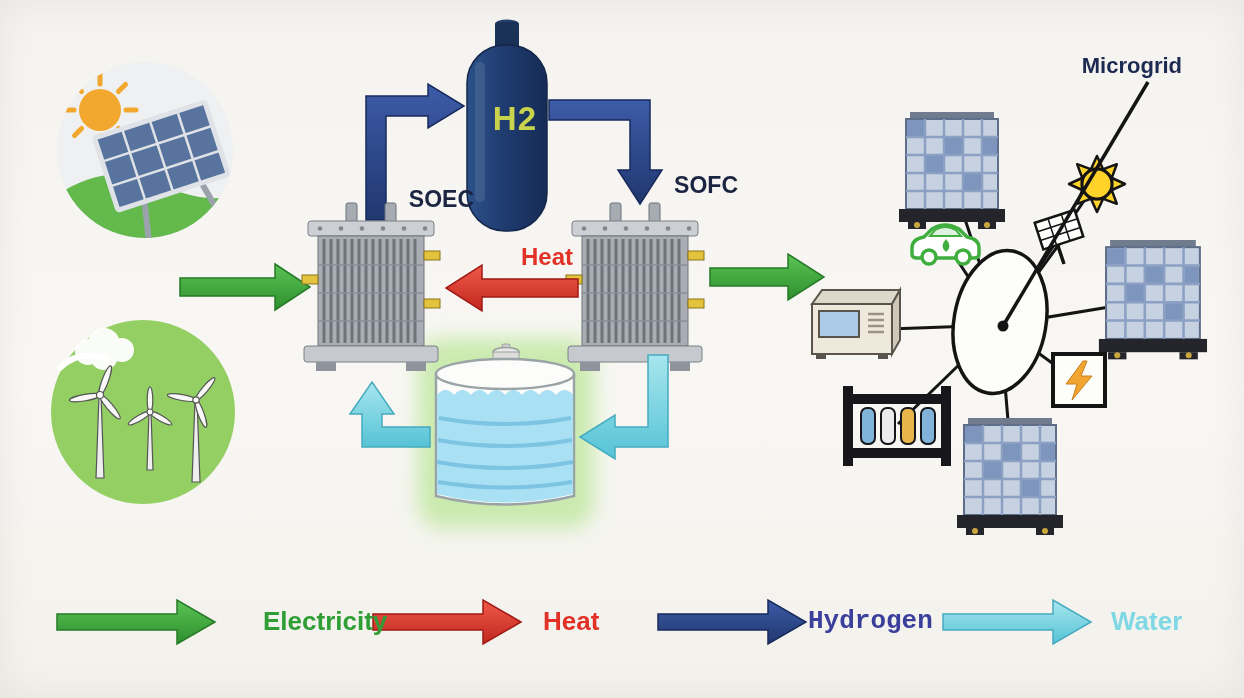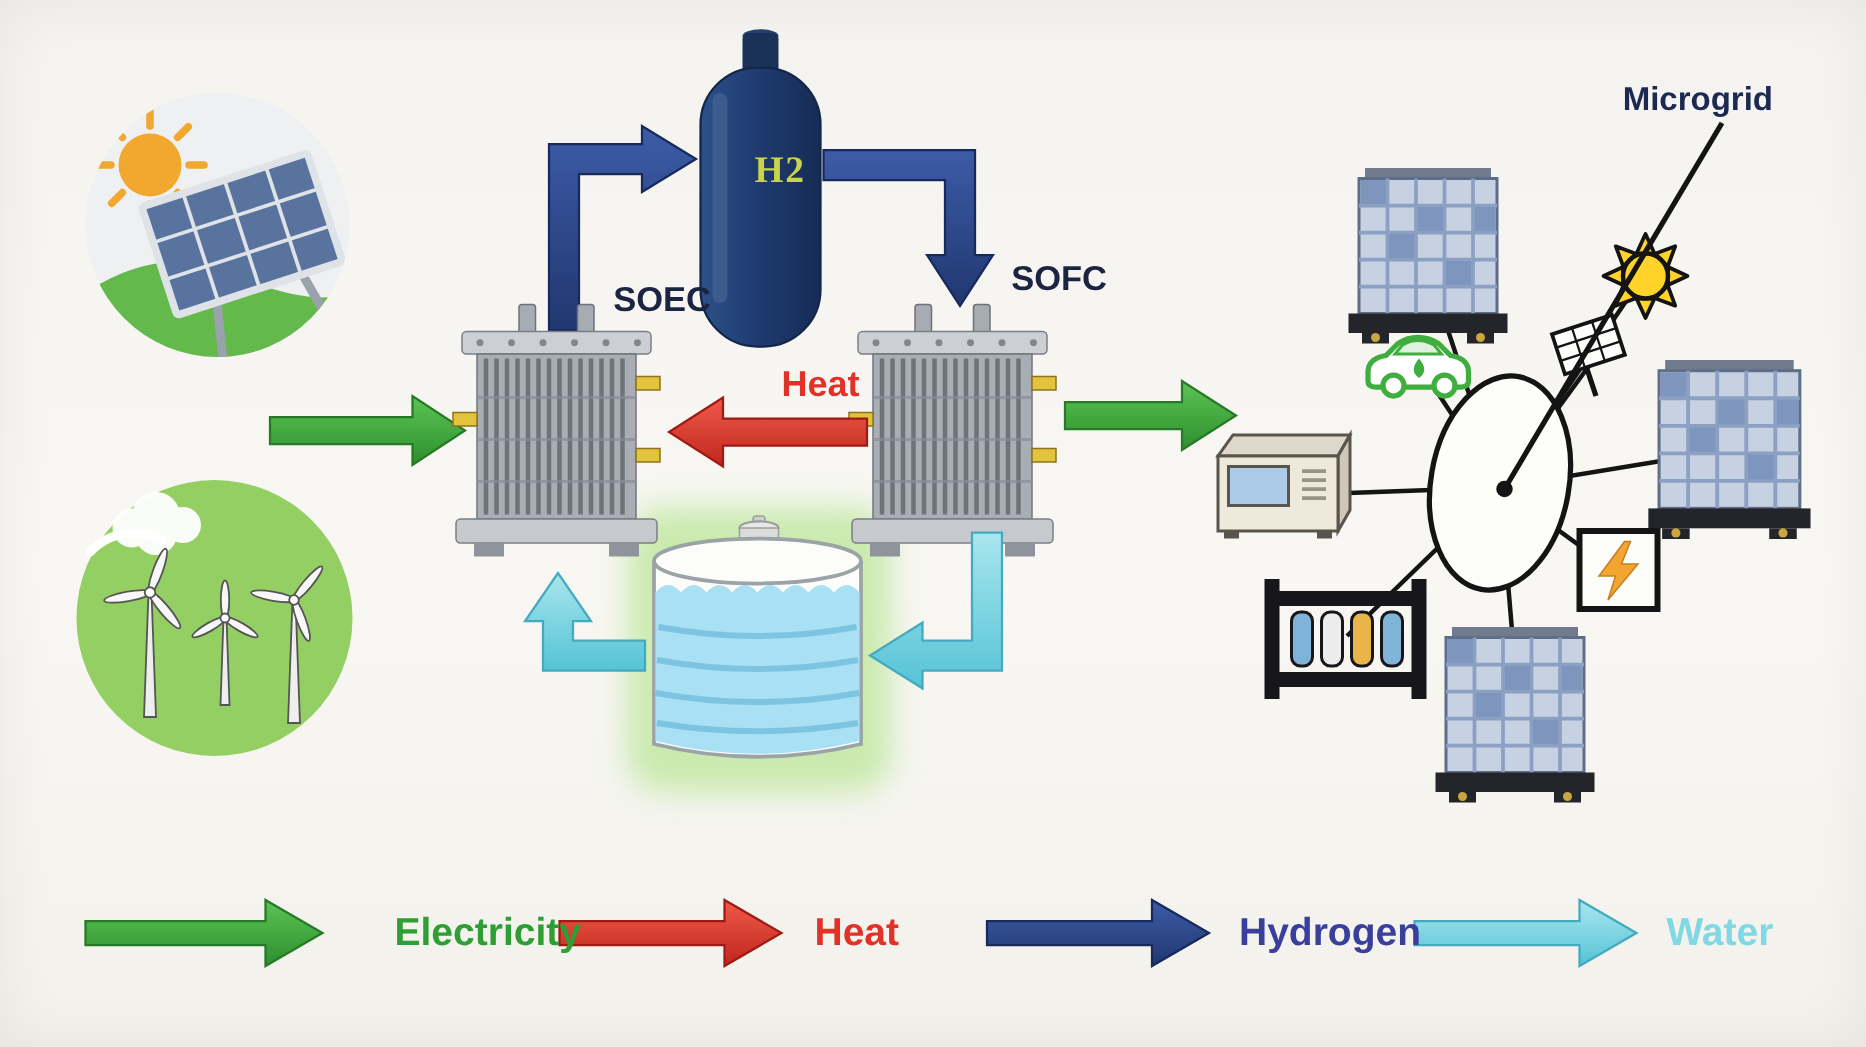--- a/index.html
+++ b/index.html
@@ -2,21 +2,21 @@
 <html><head>
 <meta charset="utf-8">
 <style>
   html,body{margin:0;padding:0;background:#e7e5e0;}
   .canvas{position:relative;width:1244px;height:698px;overflow:hidden;
           background:linear-gradient(180deg,#f4f3ef 0%,#f8f7f3 55%,#f2f1ec 100%);
           box-shadow:inset 0 0 40px rgba(0,0,0,0.06);
           font-family:"Liberation Sans", sans-serif;}
   .lbl{position:absolute;font-weight:bold;text-align:right;white-space:nowrap;}
   .lbl-soec,.lbl-sofc{font-size:23px;color:#1b2440;width:120px;}
-  .lbl-h2{font-size:25px;color:#c9d34b;width:60px;letter-spacing:1px;font-family:Liberation Serif, serif;}
+  .lbl-h2{font-size:33px;color:#c9d34b;width:60px;letter-spacing:1px;}
   .lbl-heat{font-size:24px;color:#e23127;width:120px;}
   .lbl-microgrid{font-size:22px;color:#1c2a52;width:160px;}
   .legend-label{font-size:26px;}
   .legend-electricity{color:#2f9e35;}
   .legend-heat{color:#e23127;}
   .legend-hydrogen{color:#3b3f9c;}
   .legend-water{color:#7fd8e4;}
   svg{position:absolute;left:0;top:0;}
 </style>
 </head>
@@ -285,15 +285,15 @@
 </svg>
 
   <div class="lbl lbl-soec" style="left:354px;top:186px;">SOEC</div>
   <div class="lbl lbl-sofc" style="left:618px;top:172px;">SOFC</div>
   <div class="lbl lbl-h2" style="left:477px;top:100px;">H2</div>
   <div class="lbl lbl-heat" style="left:453px;top:243px;">Heat</div>
   <div class="lbl lbl-microgrid" style="left:1022px;top:53px;">Microgrid</div>
 
   <div class="lbl legend-label legend-electricity" style="left:230px;top:606px;margin-left:33px;">Electricity</div>
   <div class="lbl legend-label legend-heat" style="left:543px;top:606px;">Heat</div>
-  <div class="lbl legend-label legend-hydrogen" style="left:826px;top:606px;">Hydrogen</div>
+  <div class="lbl legend-label legend-hydrogen" style="left:808px;top:606px;font-family:Liberation Mono, monospace;">Hydrogen</div>
   <div class="lbl legend-label legend-water" style="left:1111px;top:606px;">Water</div>
 </div>
 
 </body></html>

